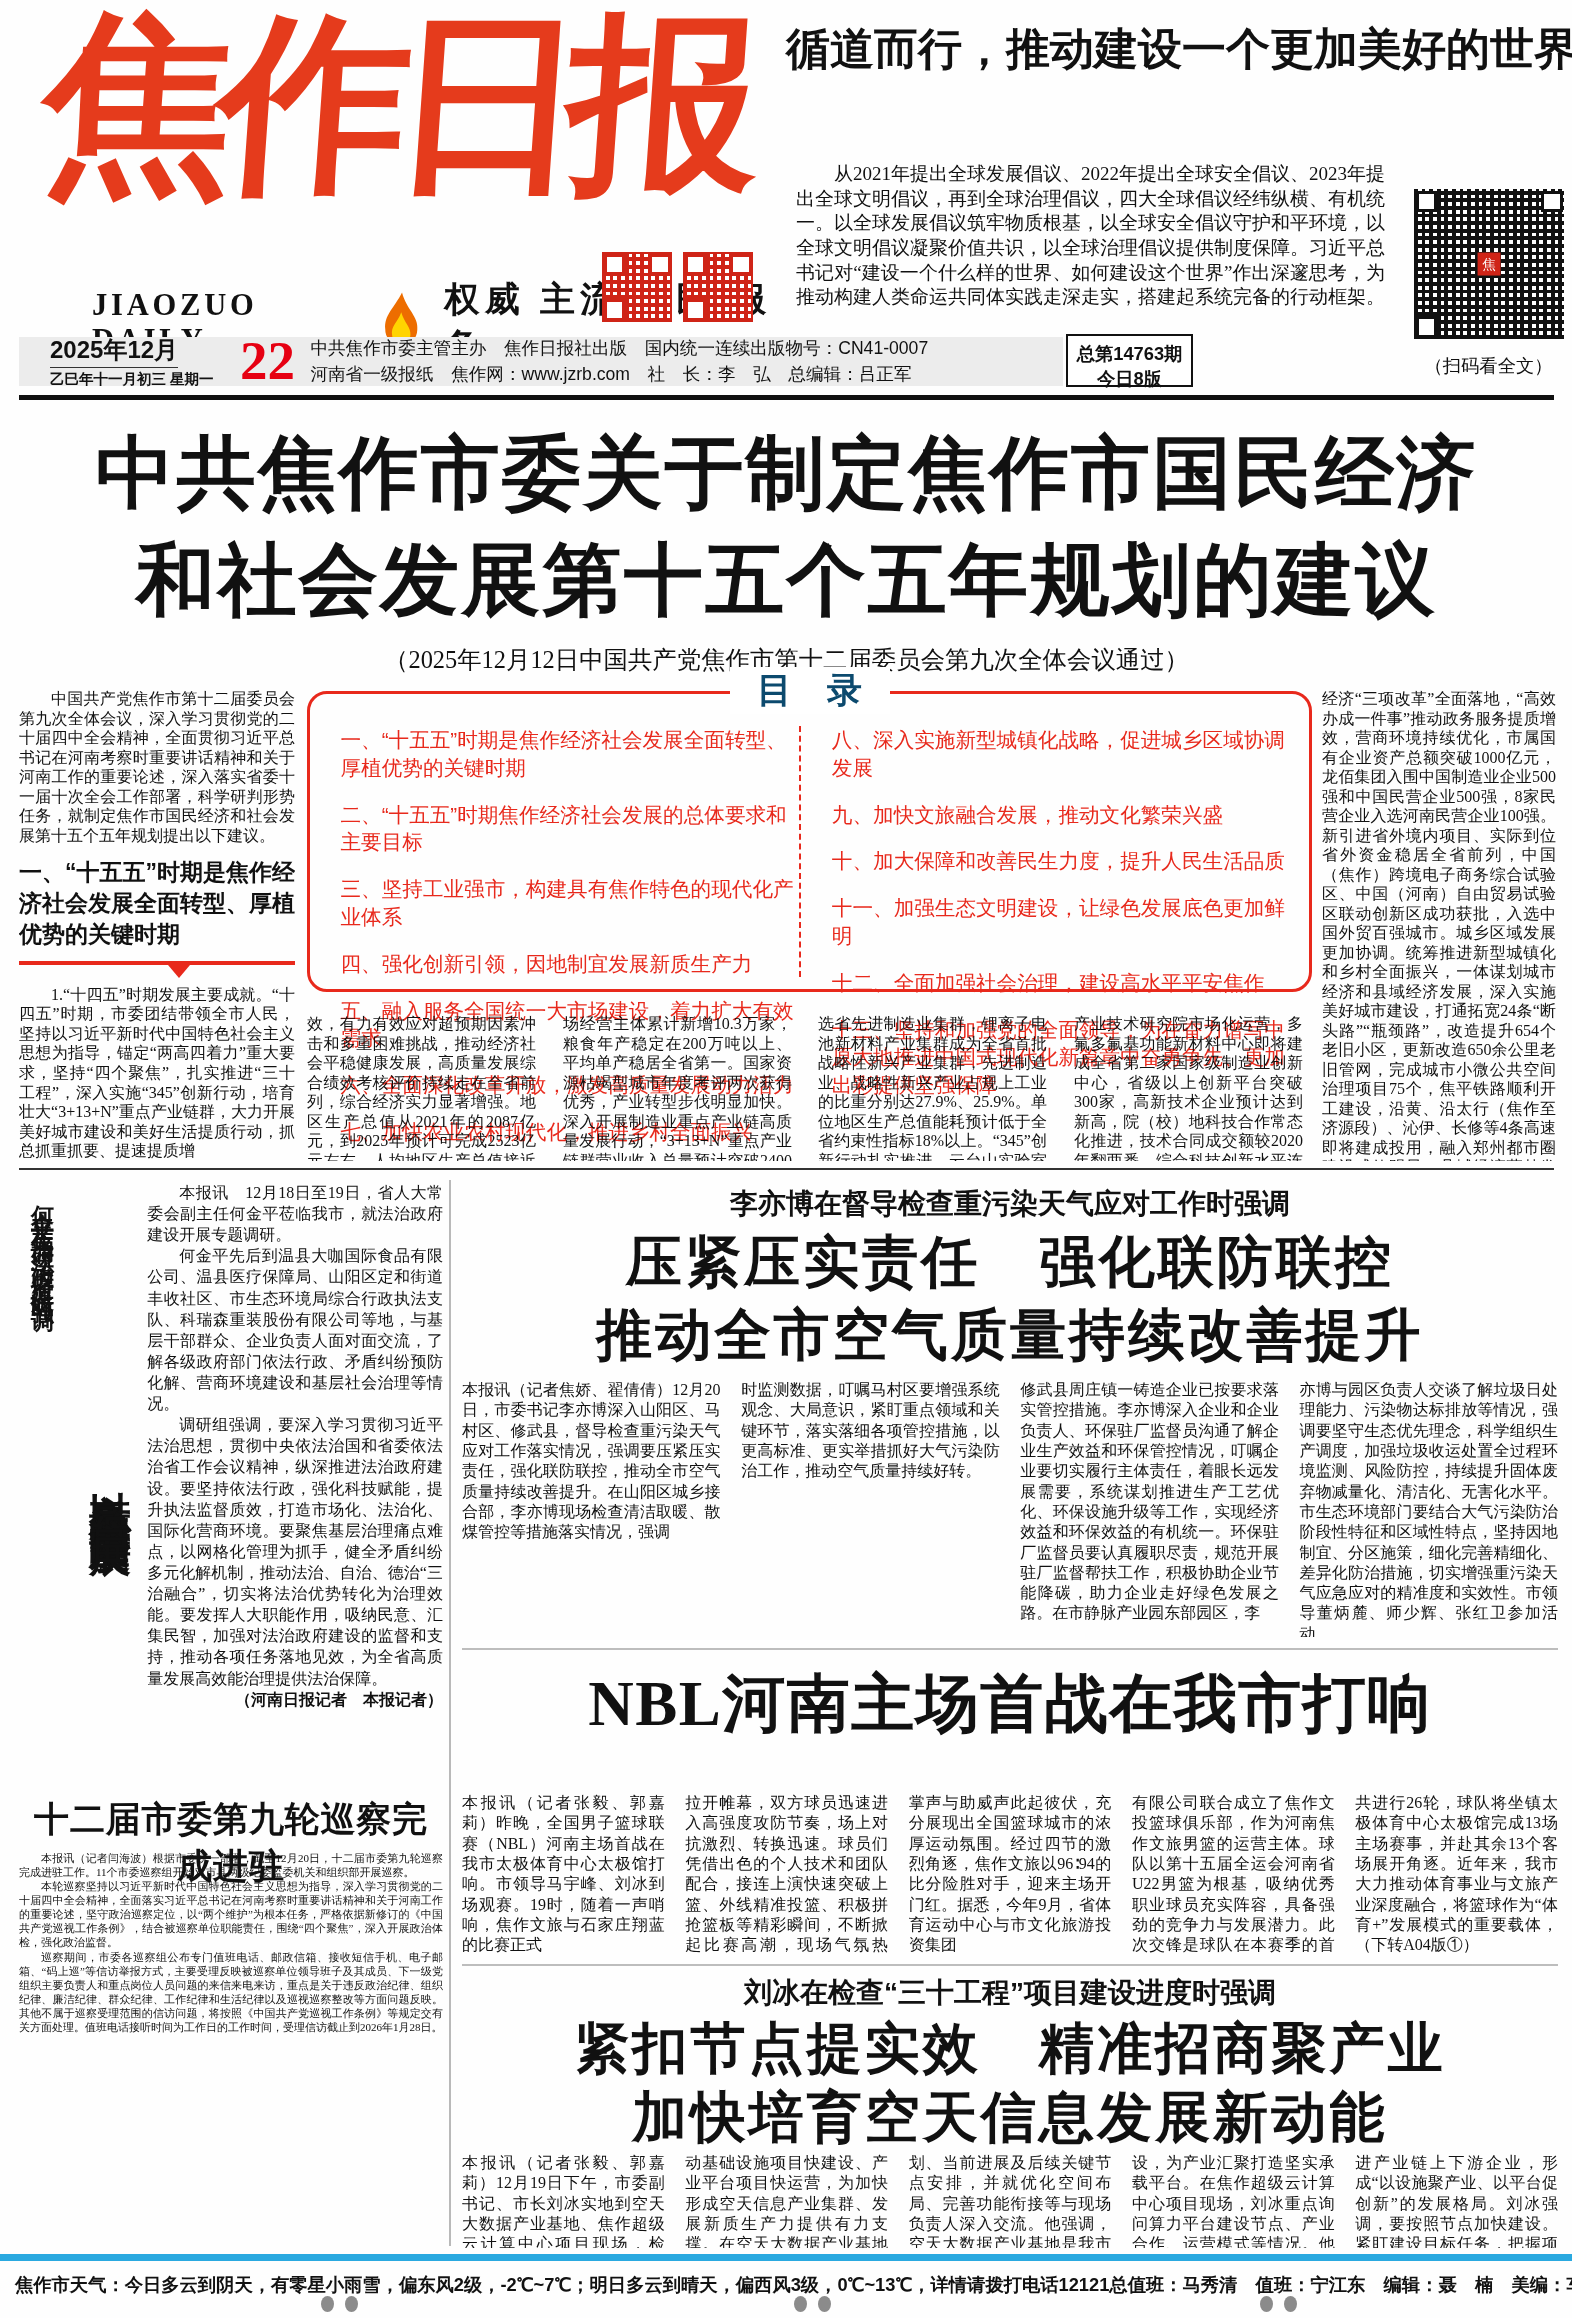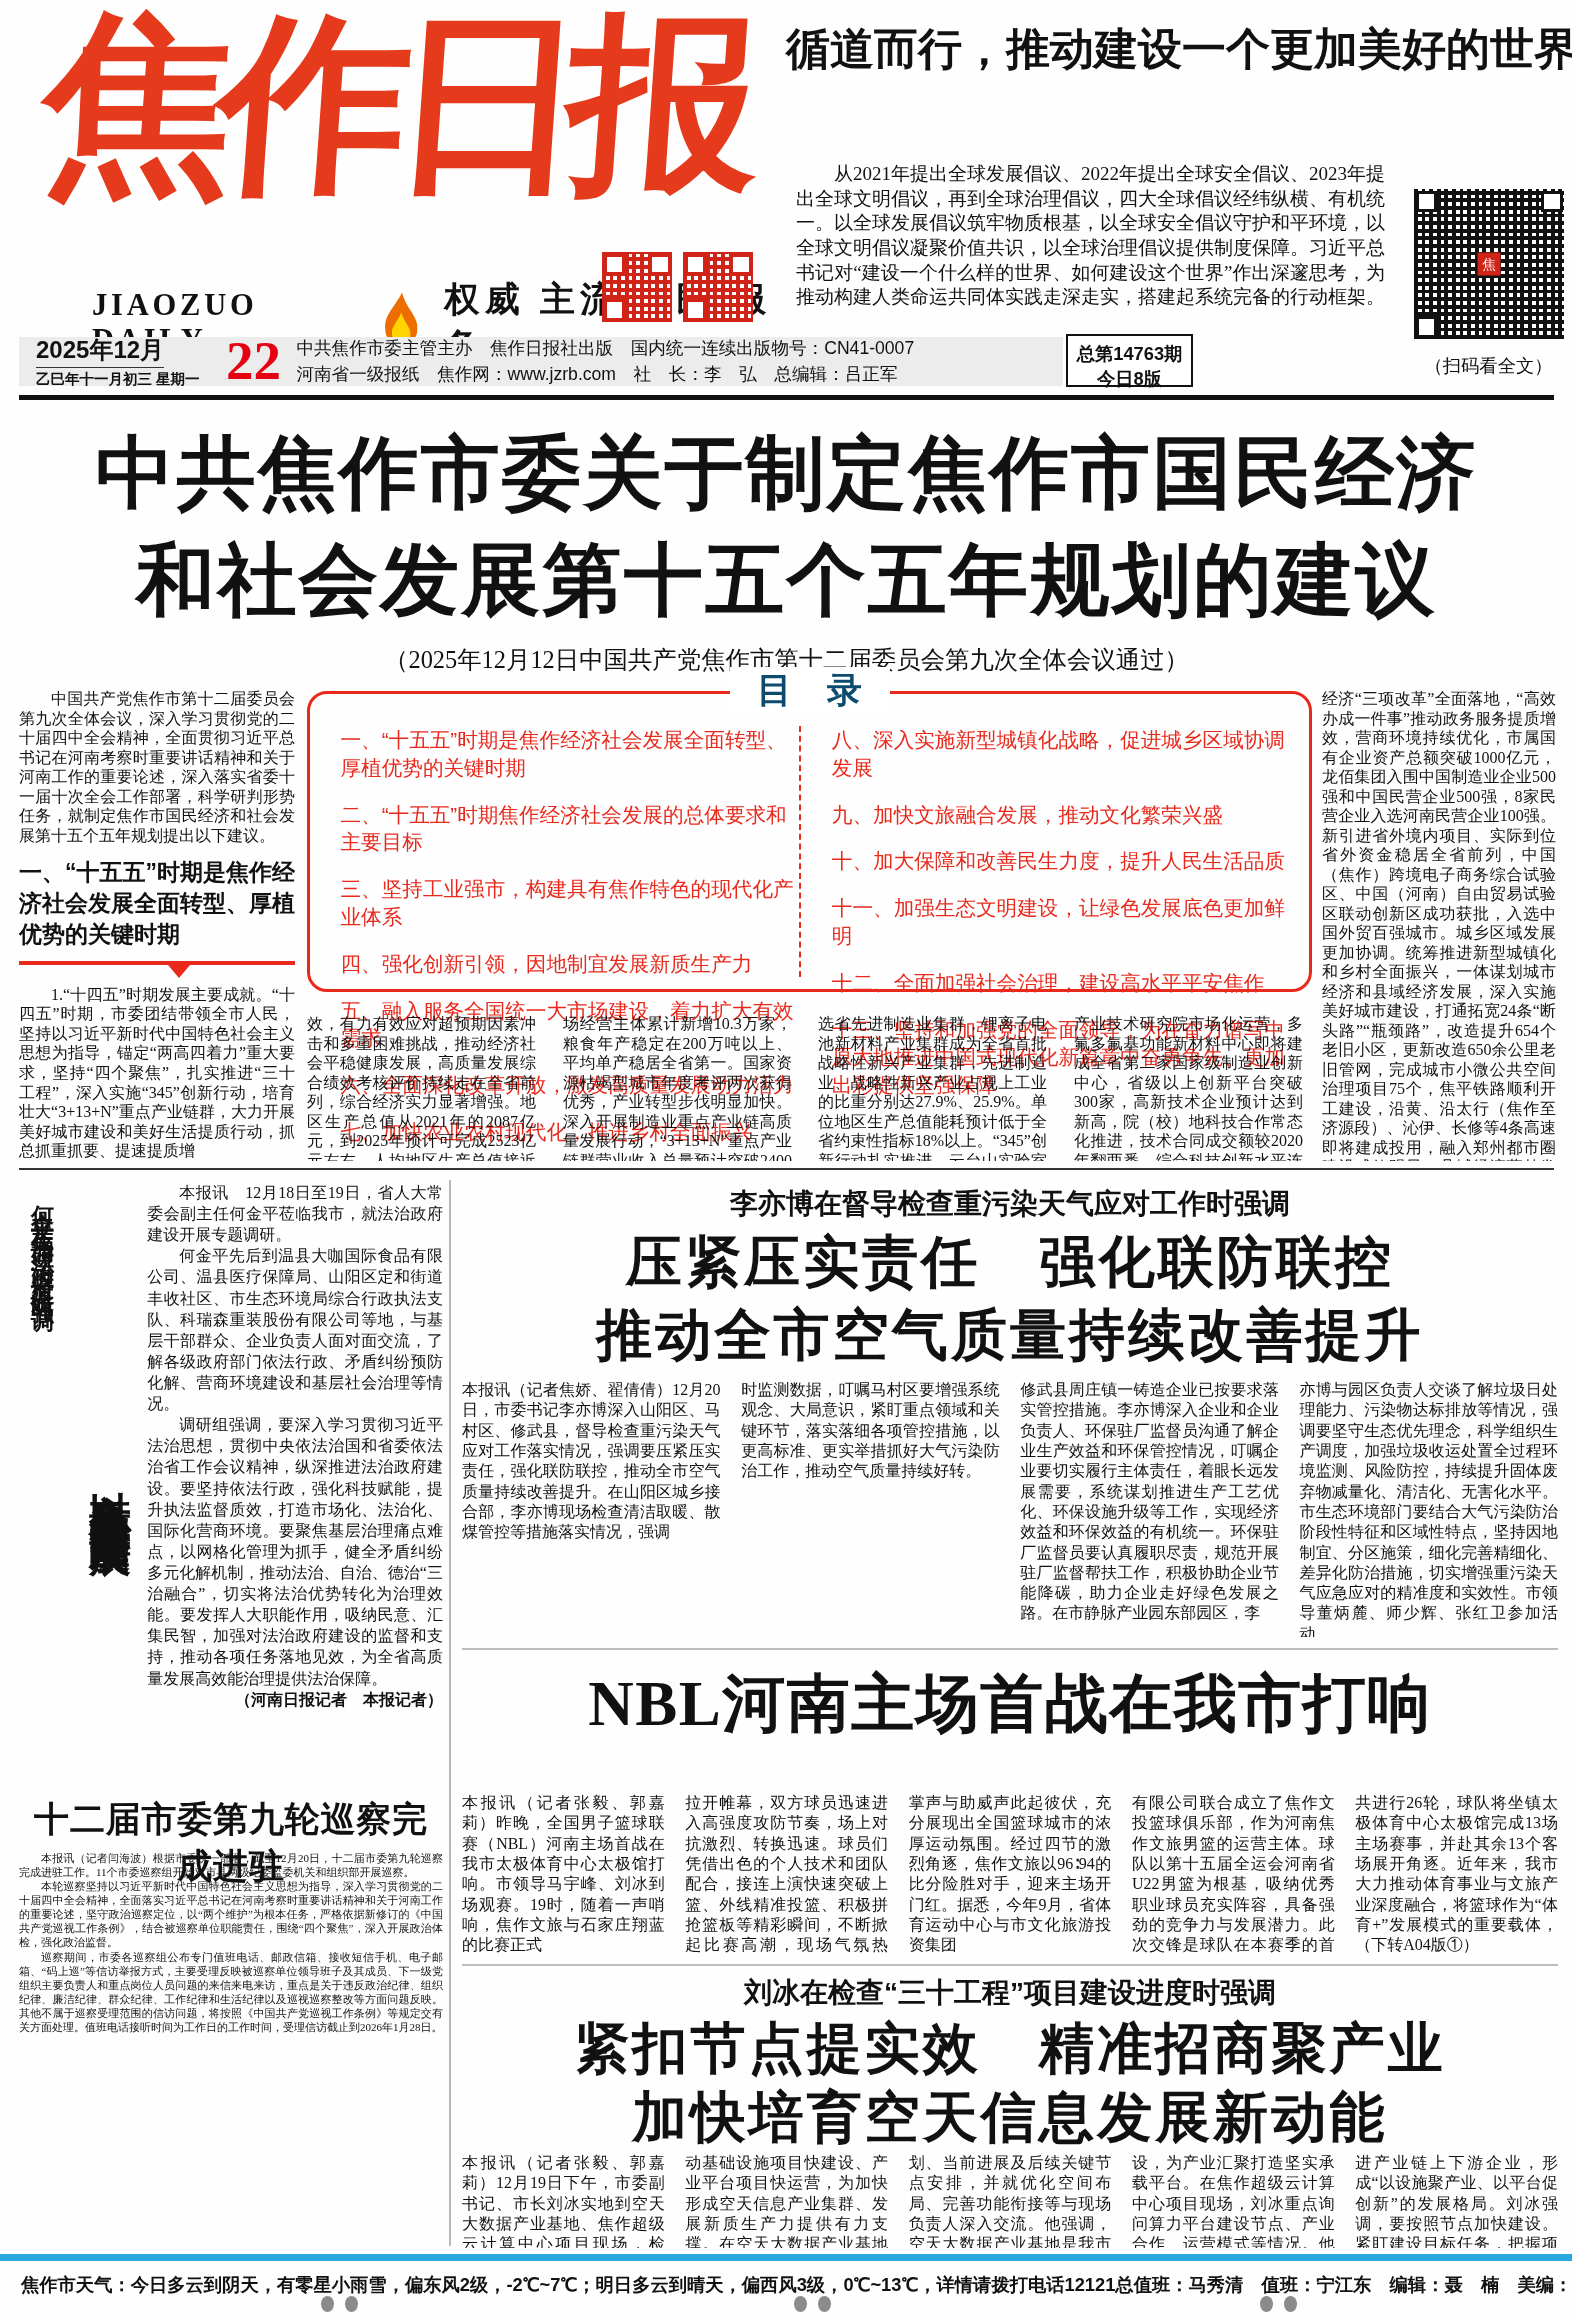--- a/index.html
+++ b/index.html
@@ -14,21 +14,21 @@
   .mh-en{font-family:"Liberation Serif",serif;font-weight:bold;font-size:30.5px;letter-spacing:3.8px;}
   .mh-slogan{font-family:"Liberation Sans",sans-serif;font-weight:900;font-size:35px;letter-spacing:5.3px;}
   .qr{background:repeating-linear-gradient(0deg,currentColor 0 3.8px,transparent 3.8px 7.6px),
                repeating-linear-gradient(90deg,currentColor 0 3.8px,#fff 3.8px 7.6px);}
   .qr .eye{position:absolute;width:15.3px;height:15.3px;border:3.8px solid currentColor;background:#fff;}
   .qr .eye.tl{left:1.5px;top:1.5px}.qr .eye.tr{right:1.5px;top:1.5px}.qr .eye.bl{left:1.5px;bottom:1.5px}
   .qr .logo{position:absolute;left:50%;top:50%;transform:translate(-50%,-50%);
             background:#cf2417;color:#fff;font-size:13.7px;line-height:1;
             font-family:"Liberation Sans",sans-serif;padding:4.6px;}
   .dateband{left:19px;top:337px;width:1044px;height:49px;background:#ececec;display:flex;align-items:center;}
-  .db-date{padding-left:17px;width:187px;}
+  .db-date{padding-left:31px;width:187px;}
   .db-month{font-family:"Liberation Sans",sans-serif;font-weight:900;font-size:24px;border-bottom:1.5px solid #333;display:inline-block;padding-bottom:1.5px;}
   .db-lunar{font-size:14.5px;font-family:"Liberation Sans",sans-serif;margin-top:2.3px;font-weight:bold;}
   .db-day{color:#e60012;font-size:55px;font-weight:bold;font-family:"Liberation Serif",serif;line-height:.85;margin:0 15.3px 0 3.1px;}
   .db-pub{font-family:"Liberation Sans",sans-serif;font-size:17.6px;line-height:1.45;}
   .issuebox{left:1066px;top:334px;width:127px;height:53px;border:2.3px solid #111;background:#fff;
             text-align:center;font-family:"Liberation Sans",sans-serif;font-weight:700;font-size:18.3px;line-height:1.4;padding-top:4.6px;box-sizing:border-box;}
   .hrule{left:19px;top:395px;width:1535px;height:5.3px;background:#101010;}
   
   .lead-title{left:786px;top:20px;width:771px;text-align:center;font-family:"Liberation Sans",sans-serif;
               font-weight:900;font-size:44px;letter-spacing:0px;white-space:nowrap;}
@@ -66,21 +66,21 @@
   .artA .sig{text-align:right;font-weight:bold;text-indent:0;margin-top:4.6px;}
   .artB-h{left:19px;top:1796px;width:424px;text-align:center;font-weight:900;font-size:35px;letter-spacing:0.8px;}
   .artB-body{left:19px;top:1851px;width:424px;height:392px;font-size:11px;line-height:1.28;text-align:justify;overflow:hidden;}
   .artB-body p{margin:0;text-indent:2em;}
   .kicker-c{position:absolute;text-align:center;font-family:"Liberation Sans",sans-serif;font-weight:700;}
   .bigserif{position:absolute;text-align:center;font-weight:900;font-family:"Liberation Serif",serif;white-space:nowrap;}
   .colsrow{position:absolute;display:flex;gap:20.6px;overflow:hidden;}
   .colsrow>div{flex:1;font-size:16px;line-height:1.27;text-align:justify;overflow:hidden;}
   
   .bluebar{left:0;top:2254px;width:1573px;height:6.9px;background:#2aa9e0;}
-  .footline{left:21px;top:2272px;width:1550px;display:flex;justify-content:space-between;
+  .footline{left:15px;top:2272px;width:1550px;display:flex;justify-content:space-between;
             font-family:"Liberation Sans",sans-serif;font-size:18.3px;font-weight:600;white-space:nowrap;}
   .dots span{display:inline-block;width:13px;height:16px;border-radius:50%;background:#8b8b8b;margin-right:10.7px;}
   .dots{position:absolute;top:2296px;}
 </style>
 </head>
 <body>
 
 <div class="page">
 
   <div class="abs masthead">焦作日报</div>

